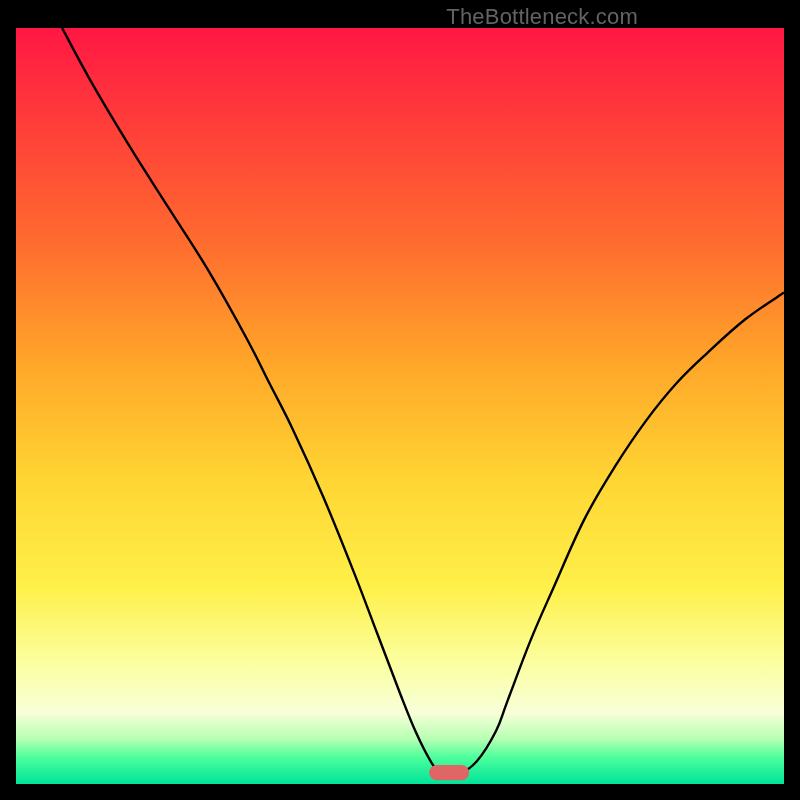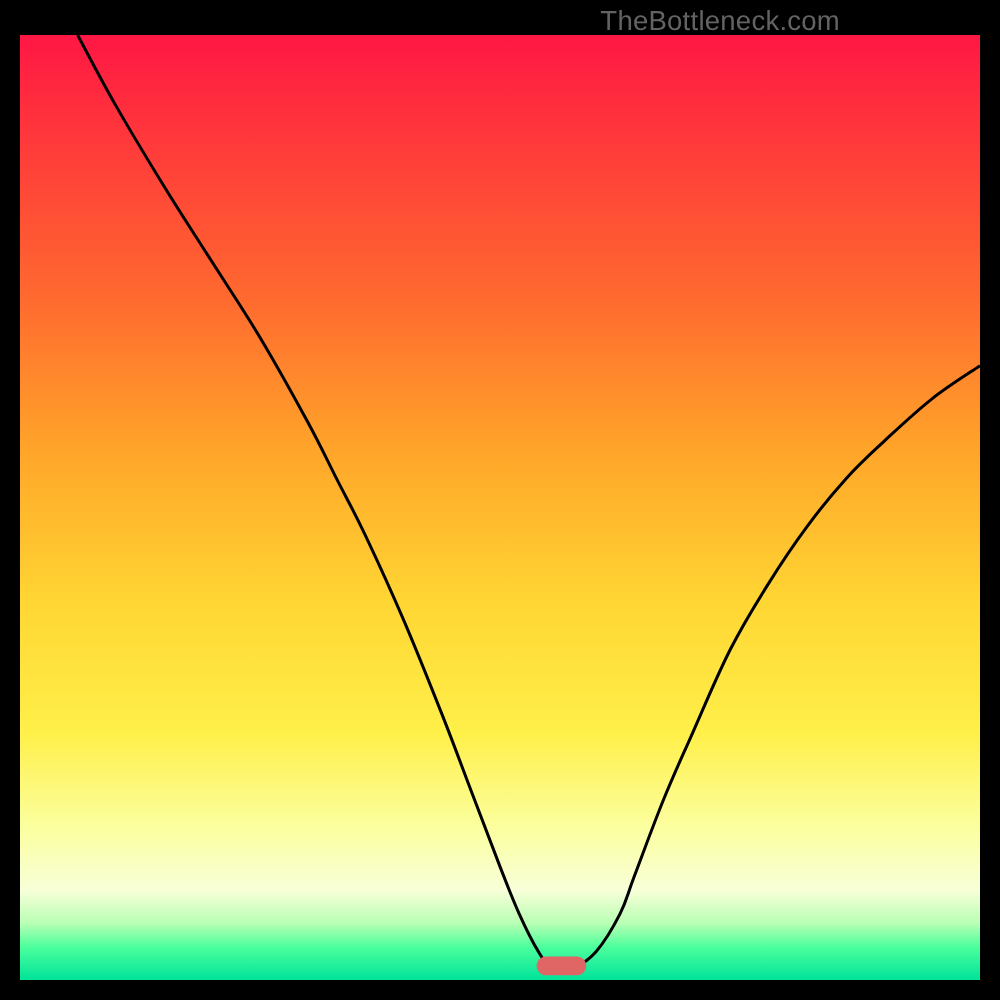--- a/index.html
+++ b/index.html
@@ -9,21 +9,20 @@
     height: 800px;
     background: #000;
     overflow: hidden;
     font-family: Arial, Helvetica, sans-serif;
   }
   .frame {
     position: relative;
     width: 648px;
     height: 800px;
     background: #000;
-    padding-left: 34px;
   }
   .watermark {
     position: absolute;
     top: 4px;
     right: 10px;
     color: #636363;
     font-size: 22px;
     font-weight: 500;
     letter-spacing: 0.2px;
     z-index: 10;

